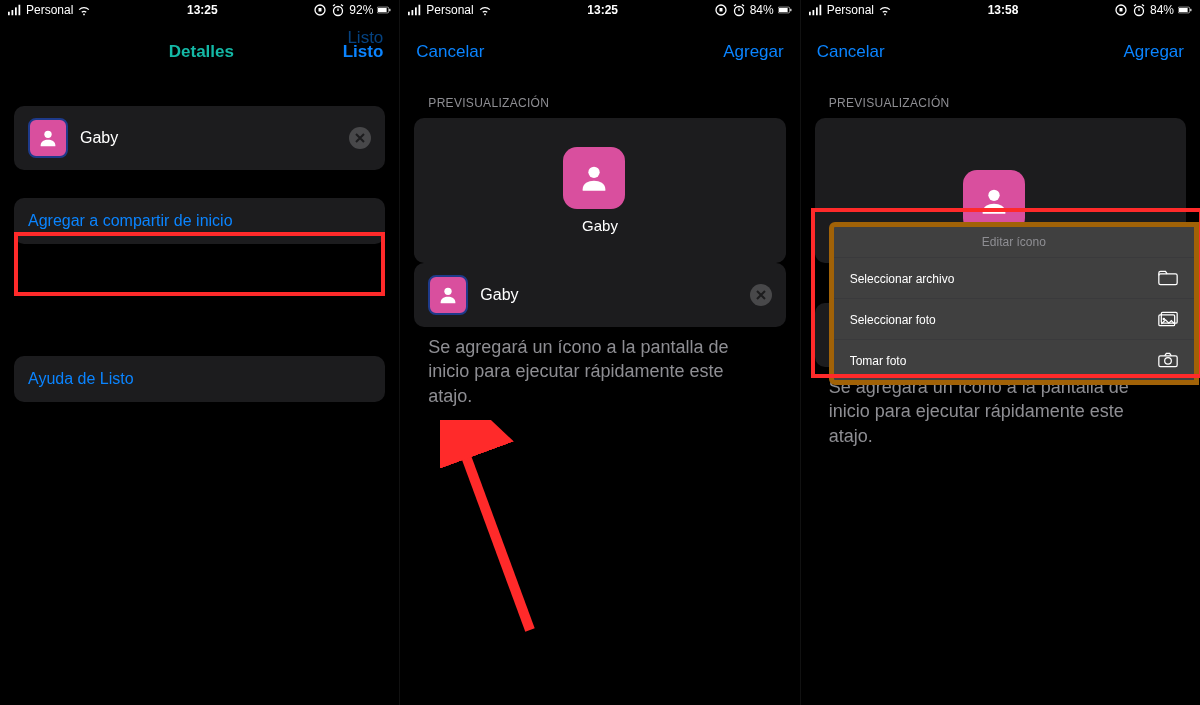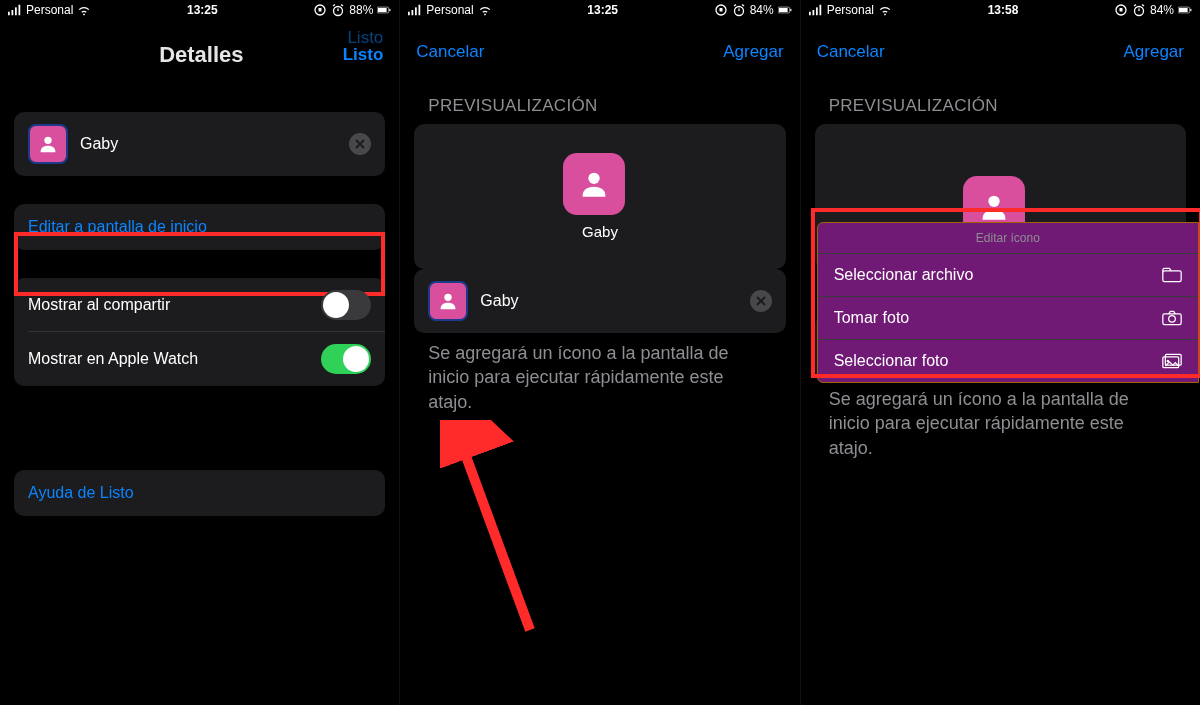--- a/index.html
+++ b/index.html
@@ -23,24 +23,24 @@
 
   
   .status{height:20px;display:flex;align-items:center;justify-content:space-between;padding:0 8px;font-size:12px;gap:43px;}
   .status .left,.status .right{display:flex;align-items:center;gap:4px;}
   .status svg{width:14px;height:14px;fill:#fff;}
   .status .time{font-weight:600;}
 
   
   .nav{display:flex;align-items:center;justify-content:space-between;padding:22px 16px 16px;}
   .nav .left,.nav .right{font-size:17px;color:var(--blue);}
-  .nav .title{font-size:22px;font-weight:600;color:#e5e5e5;flex:1;text-align:center;}
-
-  
-  .label{font-size:17px;color:var(--muted);padding:18px 28px 8px;letter-spacing:.3px;text-transform:uppercase;}
+  .nav .title{font-size:17px;font-weight:600;color:#14b8a6;flex:1;text-align:center;}
+
+  
+  .label{font-size:12px;color:var(--muted);padding:18px 28px 8px;letter-spacing:.3px;text-transform:uppercase;}
 
   
   .card{margin:0 14px;background:var(--panel);border-radius:10px;overflow:hidden;}
   .cell{display:flex;align-items:center;padding:12px 14px;min-height:46px;position:relative;}
   .cell.sep::after{content:"";position:absolute;left:14px;right:0;bottom:0;height:1px;background:var(--sep);}
   .cell .txt{flex:1;font-size:16px;color:#fff;}
   .cell .txt.blue{color:var(--blue);}
 
   
   .appicon{width:40px;height:40px;border-radius:8px;background:var(--pink);display:flex;align-items:center;justify-content:center;margin-right:12px;border:2px solid #1e3a8a;}
@@ -70,23 +70,23 @@
   
   .help{font-size:18px;color:var(--muted);padding:8px 28px 0;line-height:1.35;}
 
   
   .annot{position:absolute;border:4px solid var(--annot);pointer-events:none;}
 
   
   .arrow{position:absolute;pointer-events:none;}
 
   
-  .menu{position:absolute;left:16px;right:1px;top:222px;background:#701a75;border-radius:6px 0 0 6px;overflow:hidden;border:1px solid #a16207;}
+  .menu{position:absolute;left:28px;right:1px;top:222px;background:#404040;border-radius:6px 0 0 6px;overflow:hidden;border:5px solid #a16207;}
   .menu .hdr{text-align:center;font-size:12px;color:var(--muted);padding:8px 0;border-bottom:1px solid #3a3a3c;}
-  .menu .opt{display:flex;align-items:center;justify-content:space-between;padding:12px 16px;font-size:16px;border-bottom:1px solid #3a3a3c;}
+  .menu .opt{display:flex;align-items:flex-end;justify-content:space-between;padding:12px 16px;font-size:12px;border-bottom:1px solid #3a3a3c;}
   .menu .opt:last-child{border-bottom:none;}
   .menu svg{width:20px;height:16px;fill:none;stroke:#fff;stroke-width:1.5;}
   .spacer-big{height:28px;}
 </style>
 </head>
 <body>
 
 <div class="row">
 
   <div class="phone">
@@ -108,21 +108,21 @@
         <svg viewBox="0 0 14 14">
             <circle cx="7" cy="7" r="5" fill="none" stroke="#fff" stroke-width="1.3"></circle>
             <rect x="5.5" y="5" width="3" height="3.5" rx=".5"></rect>
           </svg>
         <svg viewBox="0 0 14 14">
             <circle cx="7" cy="8" r="4.5" fill="none" stroke="#fff" stroke-width="1.3"></circle>
             <line x1="7" y1="8" x2="7" y2="5.5" stroke="#fff" stroke-width="1.3"></line>
             <line x1="2" y1="3" x2="4" y2="1.5" stroke="#fff" stroke-width="1.3"></line>
             <line x1="12" y1="3" x2="10" y2="1.5" stroke="#fff" stroke-width="1.3"></line>
           </svg>
-        <span>88%</span>
+        <span>92%</span>
         <svg viewBox="0 0 24 12">
             <rect x="0" y="1" width="20" height="10" rx="2" fill="none" stroke="#fff"></rect>
             <rect x="1.5" y="2.5" width="15" height="7" fill="#fff"></rect>
             <rect x="21" y="4" width="2" height="4" fill="#fff"></rect>
           </svg>
       </div>
     </div>
     <span class="partial" style="position:absolute;top:28px;right:16px;color:var(--blue);font-size:17px;opacity:.5">Listo</span>
 
     <div class="nav">
@@ -147,37 +147,27 @@
               <path d="M1 1l8 8M9 1L1 9" stroke="#1c1c1e" stroke-width="2"></path>
             </svg>
         </div>
       </div>
     </div>
 
     <div class="spacer-big"></div>
 
     <div class="card">
       <div class="cell">
-        <span class="txt blue">Editar a pantalla de inicio</span>
+        <span class="txt blue">Agregar a compartir de inicio</span>
       </div>
     </div>
     <div class="annot" style="top:232px;left:14px;right:14px;height:64px"></div>
 
     <div class="spacer-big"></div>
 
-    <div class="card">
-      <div class="cell sep">
-        <span class="txt">Mostrar al compartir</span>
-        <div class="toggle off"></div>
-      </div>
-      <div class="cell">
-        <span class="txt">Mostrar en Apple Watch</span>
-        <div class="toggle on"></div>
-      </div>
-    </div>
 
     <div class="spacer-big"></div>
 
 
     <div class="spacer-big"></div>
     <div class="spacer-big"></div>
 
     <div class="card">
       <div class="cell">
         <span class="txt blue">Ayuda de Listo</span>
@@ -338,34 +328,34 @@
     <div class="menu">
       <div class="hdr">Editar ícono</div>
       <div class="opt">
         <span>Seleccionar archivo</span>
         <svg viewBox="0 0 24 18">
             <rect x="1" y="4" width="22" height="13" rx="2"></rect>
             <path d="M1 6V3a2 2 0 012-2h6l2 3"></path>
           </svg>
       </div>
       <div class="opt">
-        <span>Tomar foto</span>
-        <svg viewBox="0 0 24 18">
-            <rect x="1" y="4" width="22" height="13" rx="2"></rect>
-            <path d="M8 4l2-3h4l2 3"></path>
-            <circle cx="12" cy="10" r="4"></circle>
-          </svg>
-      </div>
-      <div class="opt">
         <span>Seleccionar foto</span>
         <svg viewBox="0 0 24 18">
             <rect x="4" y="1" width="19" height="13" rx="1.5"></rect>
             <rect x="1" y="4" width="19" height="13" rx="1.5"></rect>
             <circle cx="7" cy="9" r="1.5" fill="#fff" stroke="none"></circle>
             <path d="M4 15l5-5 4 4 3-3 4 4"></path>
           </svg>
       </div>
+      <div class="opt">
+        <span>Tomar foto</span>
+        <svg viewBox="0 0 24 18">
+            <rect x="1" y="4" width="22" height="13" rx="2"></rect>
+            <path d="M8 4l2-3h4l2 3"></path>
+            <circle cx="12" cy="10" r="4"></circle>
+          </svg>
+      </div>
     </div>
 
     <div class="annot" style="top:208px;left:10px;right:-3px;height:170px"></div>
   </div>
 
 </div>
 
 </body></html>

